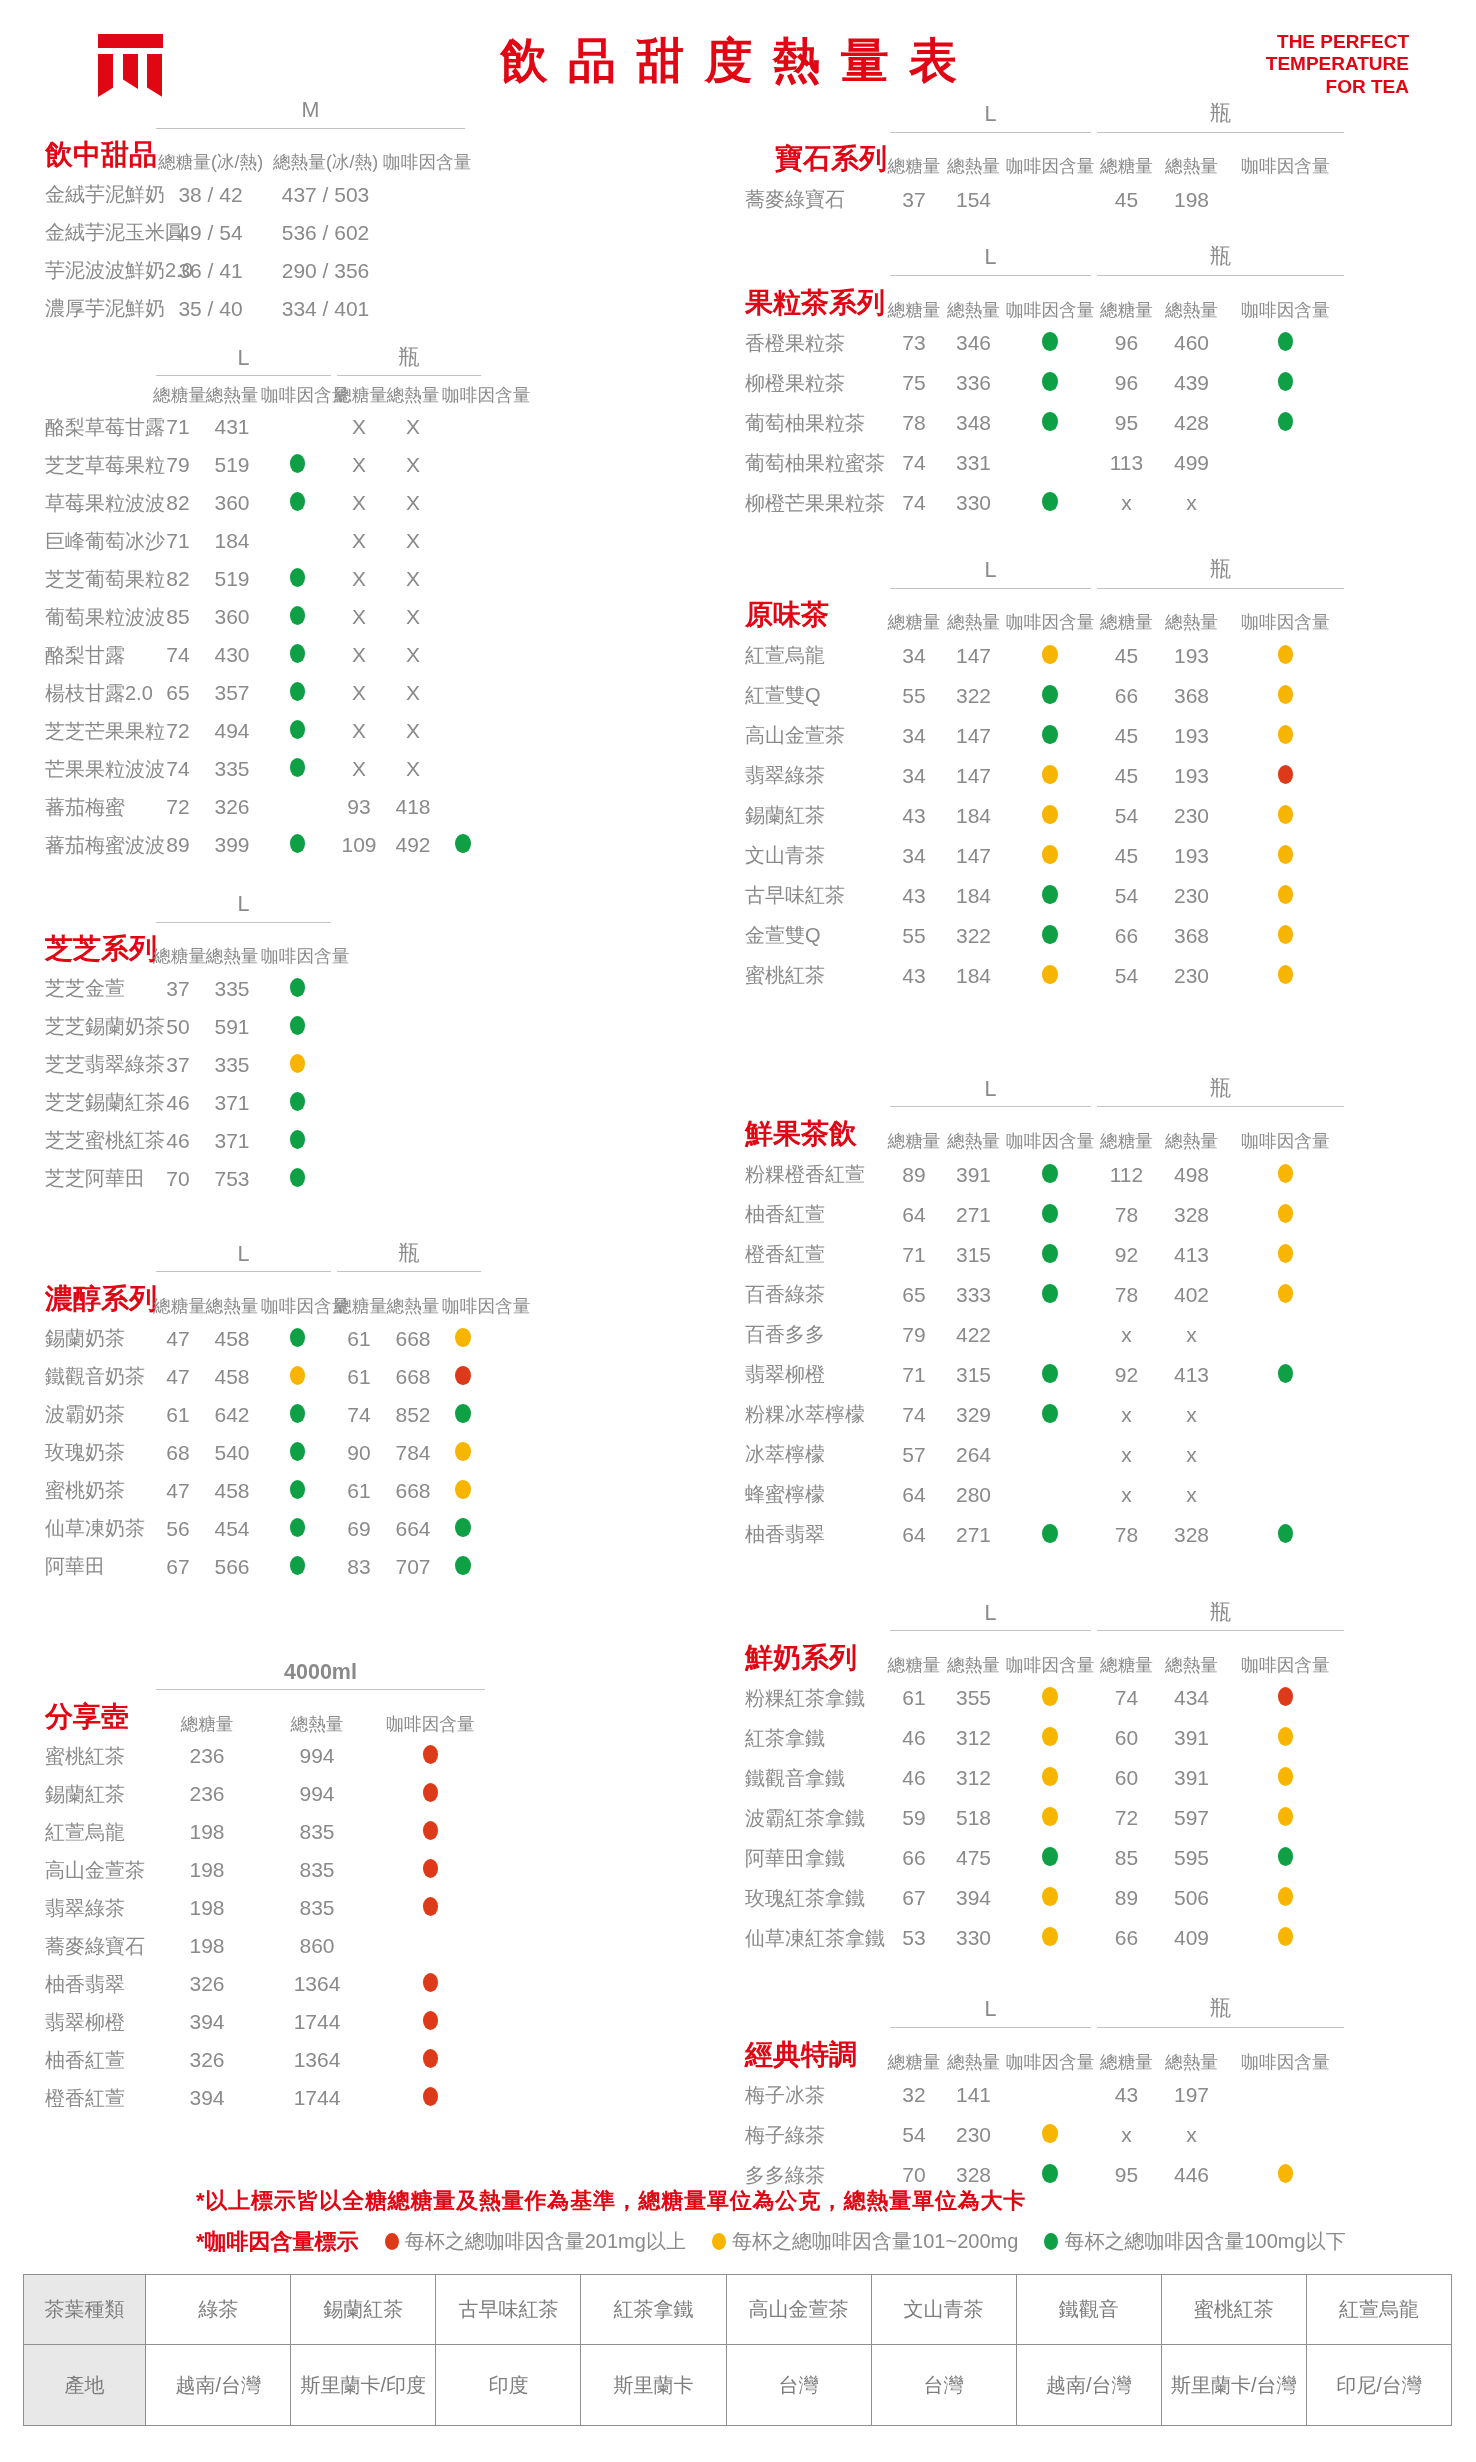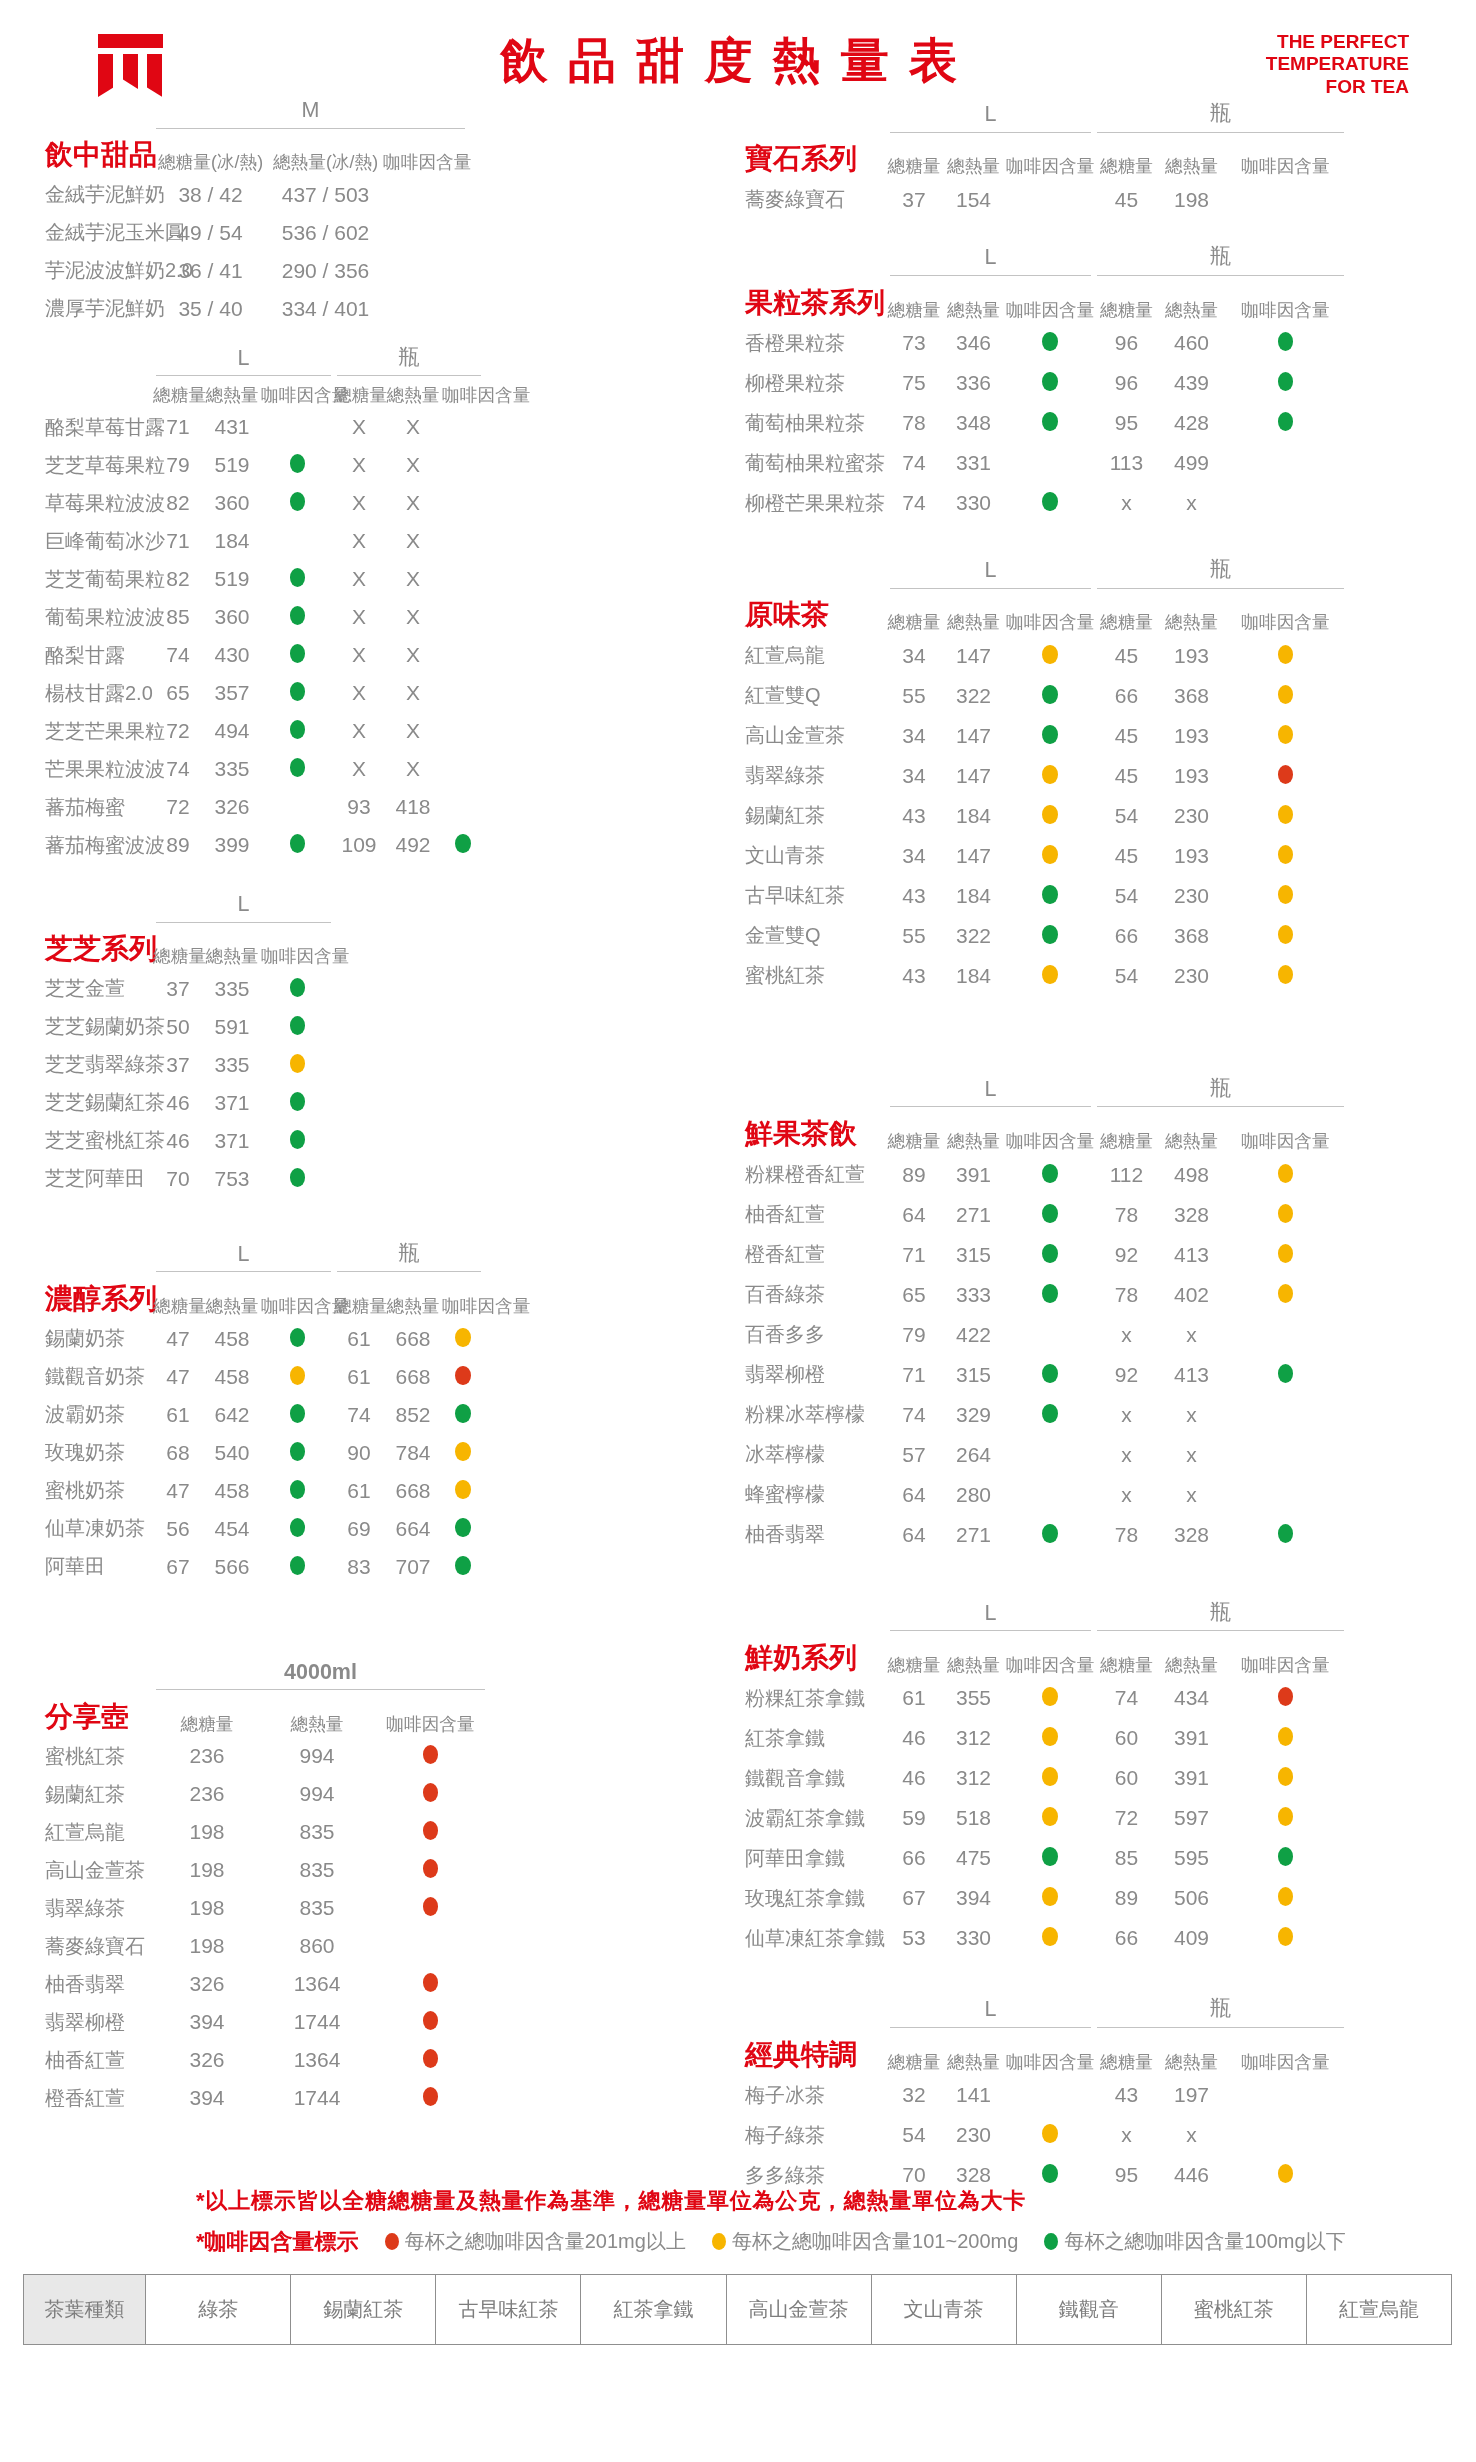--- a/index.html
+++ b/index.html
@@ -426,21 +426,21 @@
           <div class="num">1744</div>
           <div class="dotcell"><span class="dot r"></span></div>
         </div>
       </section>
     </div>
   <div class="col-right">
       <section class="sec mb28">
         <div class="shead g-lbr">
           <div class="size-label" style="grid-column: 2 / 5;">L</div>
           <div class="size-label" style="grid-column: 5 / 8;">瓶</div>
-          <div class="sec-title" style="grid-column: 1;">寶石系列</div>
+          <div class="sec-title" style="grid-column: 1; text-align: right;">寶石系列</div>
           <div class="col-label" style="grid-column: 2;">總糖量</div>
           <div class="col-label" style="grid-column: 3;">總熱量</div>
           <div class="col-label" style="grid-column: 4;">咖啡因含量</div>
           <div class="col-label" style="grid-column: 5;">總糖量</div>
           <div class="col-label" style="grid-column: 6;">總熱量</div>
           <div class="col-label" style="grid-column: 7;">咖啡因含量</div>
         </div>
         <div class="row row-r g-lbr">
           <div class="name">蕎麥綠寶石</div>
           <div class="num">37</div>
@@ -850,16 +850,28 @@
           <td>綠茶</td>
           <td>錫蘭紅茶</td>
           <td>古早味紅茶</td>
           <td>紅茶拿鐵</td>
           <td>高山金萱茶</td>
           <td>文山青茶</td>
           <td>鐵觀音</td>
           <td>蜜桃紅茶</td>
           <td>紅萱烏龍</td>
         </tr>
+        <tr>
+          <td class="hcol">產地</td>
+          <td>越南/台灣</td>
+          <td>斯里蘭卡/印度</td>
+          <td>印度</td>
+          <td>斯里蘭卡</td>
+          <td>台灣</td>
+          <td>台灣</td>
+          <td>越南/台灣</td>
+          <td>斯里蘭卡/台灣</td>
+          <td>印尼/台灣</td>
+        </tr>
       </tbody>
     </table>
 </div>
 
 
 </body></html>

